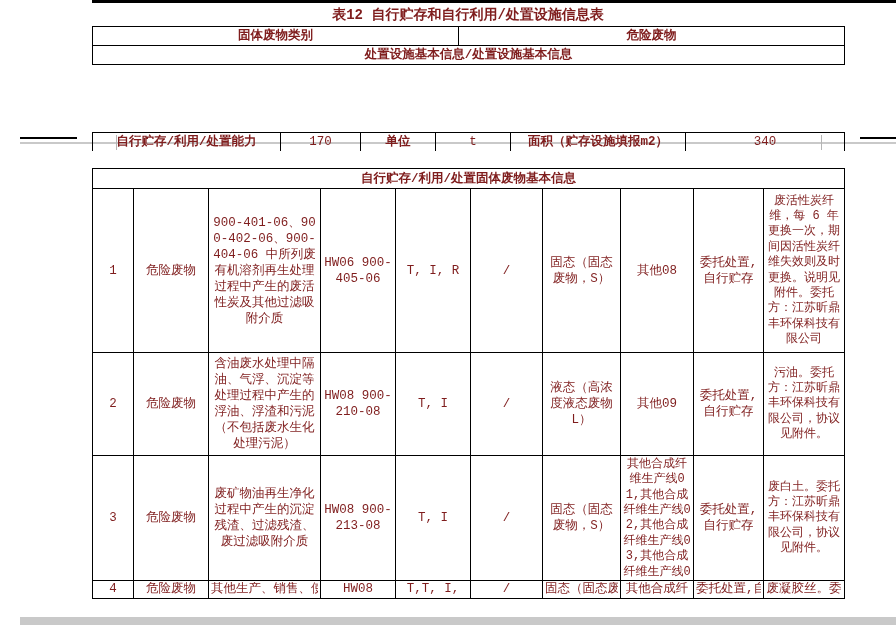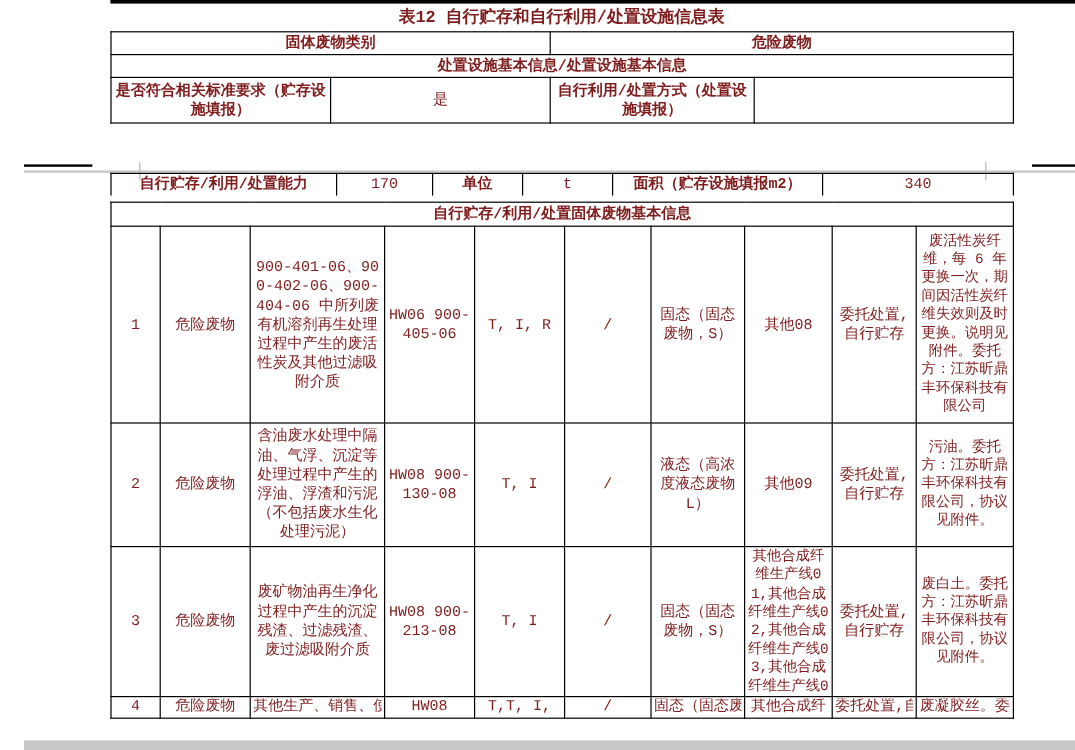--- a/index.html
+++ b/index.html
@@ -8,21 +8,21 @@
     font-family:Liberation Mono, monospace;color:#7f1d1d;margin-left:20px;
   }
   .top-rule{position:absolute;left:72px;right:0;top:0;height:3px;background:#000;}
   .doc-title{position:absolute;left:72px;width:752px;top:6px;text-align:center;
     font-weight:bold;font-size:14px;line-height:18px;}
   table{border-collapse:collapse;table-layout:fixed;}
   .tbl{position:absolute;left:72px;width:752px;font-size:12.5px;}
   .tbl td{border:1px solid #000;text-align:center;vertical-align:middle;
     padding:1px 2px;line-height:1.28;word-break:break-all;}
   .t1{top:26px;border:1.5px solid #000;}
-  .t2{top:144px;border:1.5px solid #000;border-bottom:none;}
+  .t2{top:132px;border:1.5px solid #000;border-bottom:none;}
   .t2 td{border-bottom:none;}
   .t3{top:168px;border:1.5px solid #000;}
   .b{font-weight:bold;}
   .xs{font-size:11px;letter-spacing:-0.3px;}
   .tight{font-size:12px;line-height:1.25;}
   .clamp{max-height:122px;overflow:hidden;}
   .clip{height:15px;line-height:15px;overflow:hidden;white-space:nowrap;}
   .gap-edge-l{position:absolute;left:0;top:137px;width:57px;height:2px;background:#000;}
   .gap-edge-r{position:absolute;right:0;top:137px;width:56px;height:2px;background:#000;}
   .gap-line{position:absolute;left:0;right:0;top:142px;height:2px;background:#c9c9c9;}
@@ -46,26 +46,20 @@
         <col style="width:170px">
         <col style="width:216px">
       </colgroup>
     <tbody>
         <tr style="height:19px;">
       <td colspan="2" class="b">固体废物类别</td>
       <td colspan="2" class="b">危险废物</td>
     </tr>
     <tr style="height:19px;">
       <td colspan="4" class="b">处置设施基本信息/处置设施基本信息</td>
-    </tr>
-    <tr style="height:38px;">
-      <td class="b">是否符合相关标准要求（贮存设施填报）</td>
-      <td>是</td>
-      <td class="b">自行利用/处置方式（处置设施填报）</td>
-      <td></td>
     </tr>
   </tbody>
     </table>
 
   <div class="gap-edge-l"></div>
   <div class="gap-edge-r"></div>
   <div class="gap-line"></div>
   <div class="gap-tick-l"></div>
   <div class="gap-tick-r"></div>
 
@@ -116,21 +110,21 @@
       <td>/</td>
       <td>固态（固态废物，S）</td>
       <td>其他08</td>
       <td>委托处置,自行贮存</td>
       <td class="tight">废活性炭纤维，每 6 年更换一次，期间因活性炭纤维失效则及时更换。说明见附件。委托方：江苏昕鼎丰环保科技有限公司</td>
     </tr>
     <tr style="height:103px;">
       <td>2</td>
       <td>危险废物</td>
       <td>含油废水处理中隔油、气浮、沉淀等处理过程中产生的浮油、浮渣和污泥（不包括废水生化处理污泥）</td>
-      <td>HW08 900-130-08</td>
+      <td>HW08 900-210-08</td>
       <td>T, I</td>
       <td>/</td>
       <td>液态（高浓度液态废物L）</td>
       <td>其他09</td>
       <td>委托处置,自行贮存</td>
       <td class="tight">污油。委托方：江苏昕鼎丰环保科技有限公司，协议见附件。</td>
     </tr>
     <tr style="height:125px;">
       <td>3</td>
       <td>危险废物</td>

